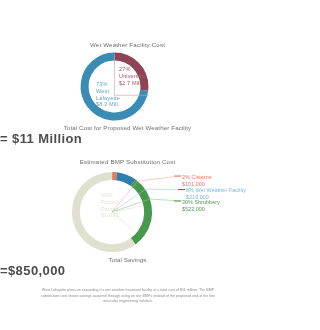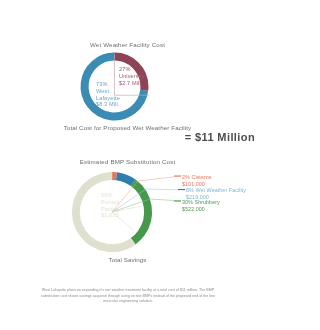--- a/index.html
+++ b/index.html
@@ -35,22 +35,22 @@
     position: absolute;
     width: 100%;
     text-align: center;
     font-size: 6.2px;
     color: #6d6e70;
     letter-spacing: .1px;
   }
   .caption-big {
     position: absolute;
     width: 100%;
-    text-align: right;
-    font-size: 11px;
+    text-align: left;
+    font-size: 13px;
     font-weight: bold;
     color: #4c4d4f;
     letter-spacing: .4px;
   }
 
   
   #donut-top {
     position: absolute;
     left: 78px;
     top: 50px;
@@ -198,16 +198,17 @@
     <span class="pct">8% Wet Weather Facility</span>
     <span class="callout-amt">$219,000</span>
   </div>
 
   <div class="callout callout-shrub">
     <span class="pct">30% Shrubbery</span>
     <span class="callout-amt">$522,000</span>
   </div>
 
   <div class="caption-small" id="cap-bot-small">Total Savings</div>
+  <div class="caption-big" id="cap-bot-big">=$850,000</div>
 
   <div id="footer-note">West Lafayette plans on expanding it's wet weather treatment facility at a total cost of $11 million. The BMP substitution cost shows savings acquired through using on site BMPs instead of the proposed end of the line muscular engineering solution.</div>
 
 </div>
 
 </body></html>

